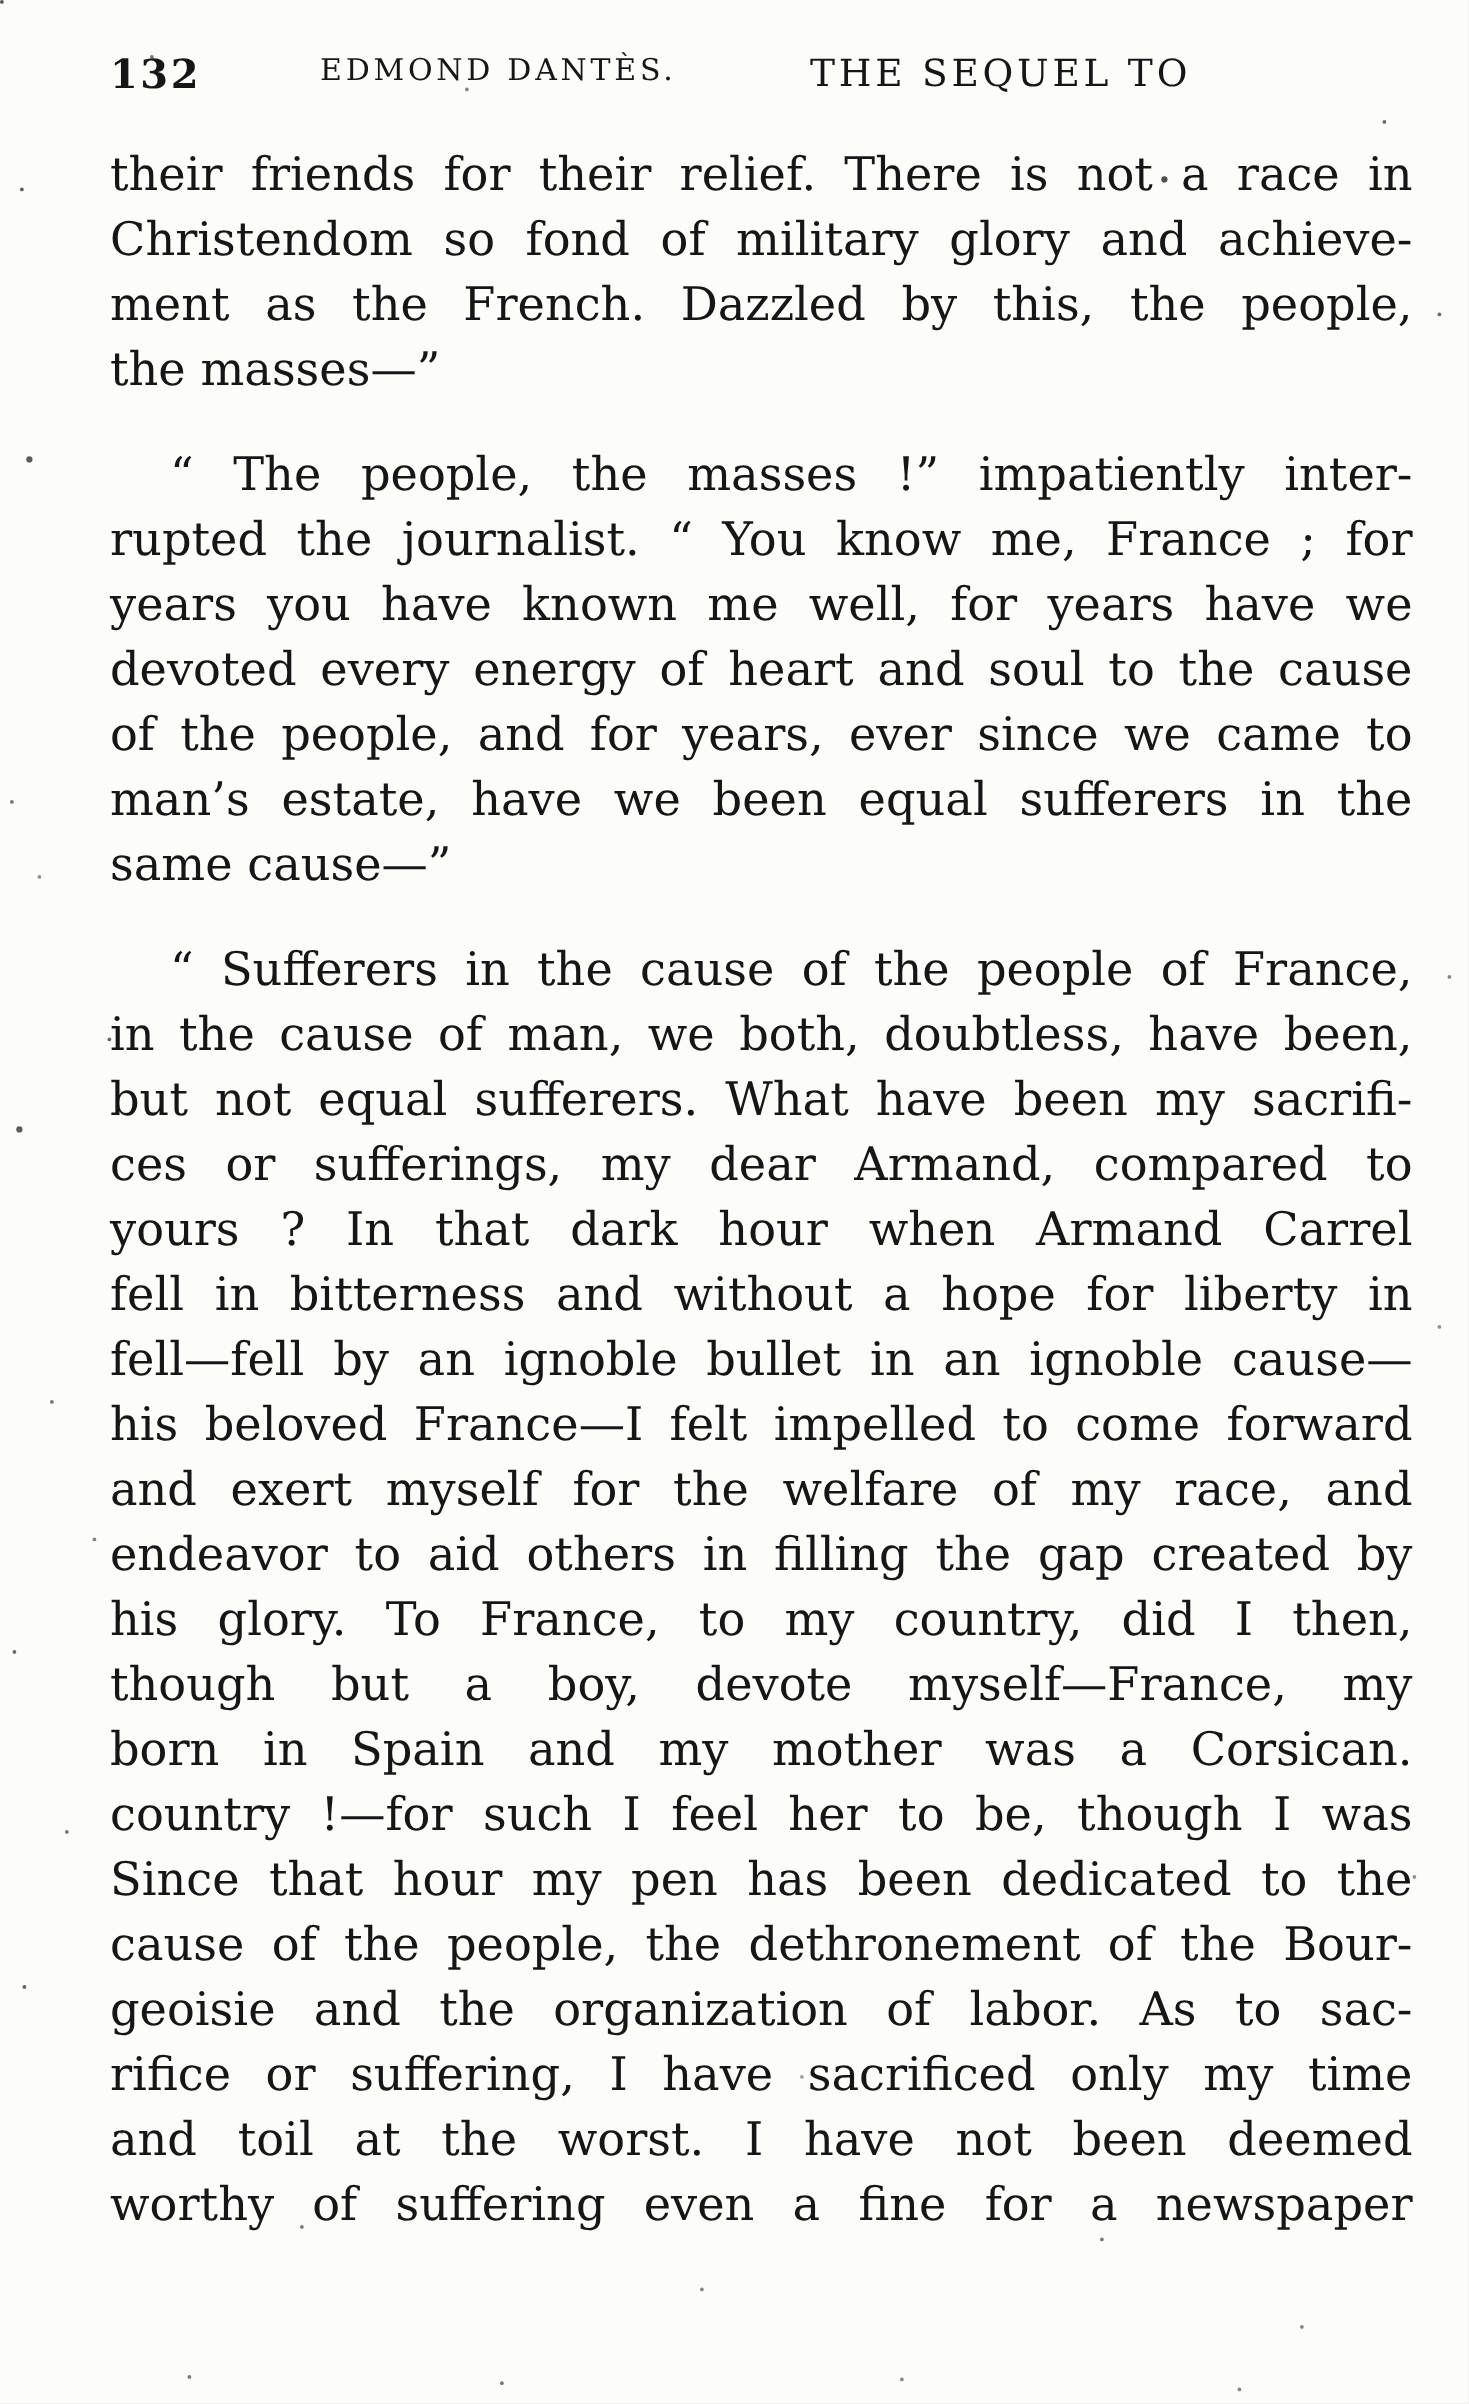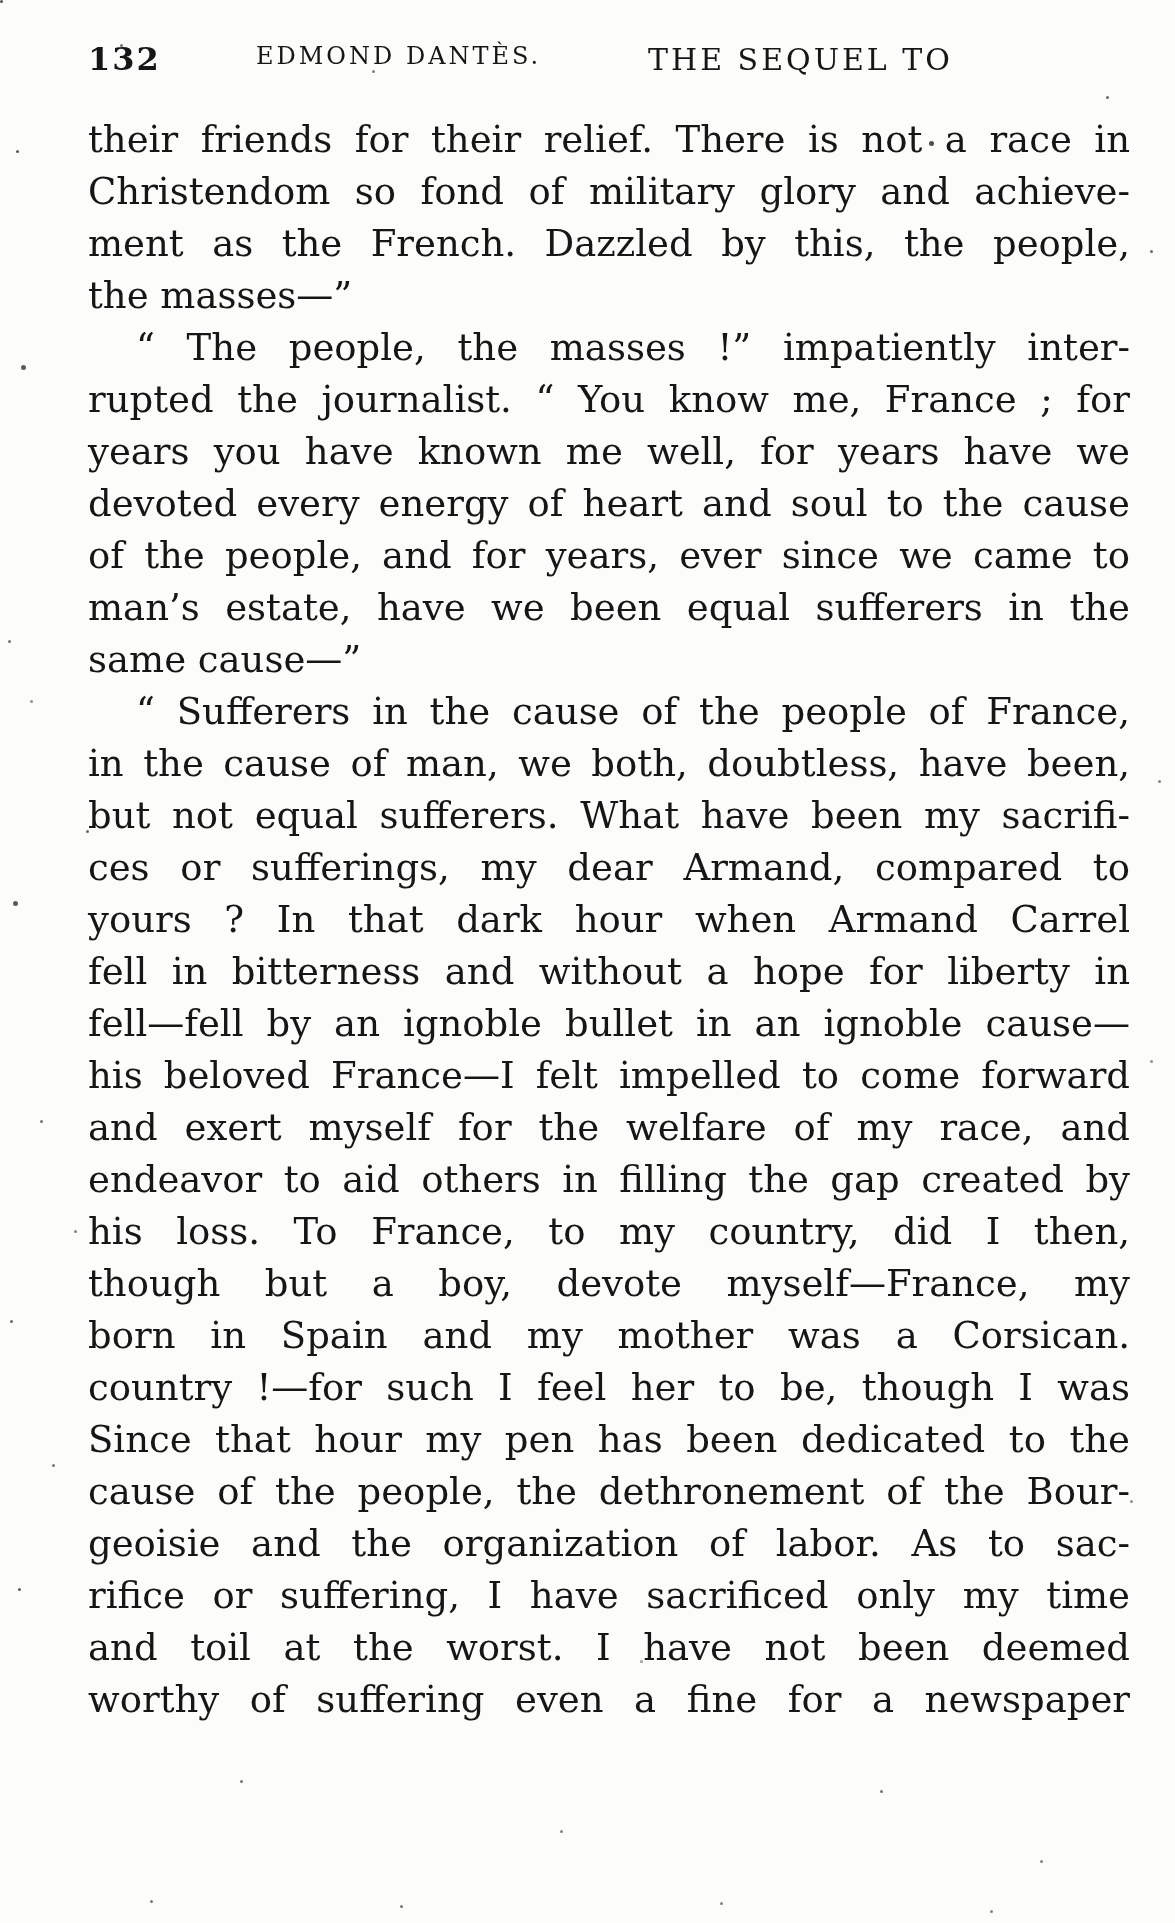--- a/index.html
+++ b/index.html
@@ -31,21 +31,21 @@
     position:absolute;top:114px;left:88px;width:1042px;
     font-size:37px;line-height:52px;
   }
   .paragraph{margin:0;}
   .line{
     text-align:justify;
     text-align-last:justify;
     min-height:52px;
   }
   .line.last{text-align-last:left;}
-  .line.indent{text-indent:48px;}
+  .line.indent{text-indent:48px;margin-top:32px;}
   
   .specks{position:absolute;top:0;left:0;width:2px;height:2px;pointer-events:none;}
   .specks::before{
     content:"";position:absolute;width:3px;height:3px;border-radius:50%;
     background:#2a2a2a;
     box-shadow:
       16px 150px 0 0 #333, 930px 142px 0 1px #222, 1106px 96px 0 0 #444,
       120px 44px 0 0 #555, 372px 70px 0 0 #666, 1150px 250px 0 0 #444,
       22px 366px 0 1px #333, 8px 640px 0 0 #555, 30px 700px 0 0 #777,
       86px 830px 0 0 #444, 14px 902px 0 1px #333, 40px 1120px 0 0 #555,
@@ -90,21 +90,21 @@
         <div class="line indent">“ Sufferers in the cause of the people of France,</div>
         <div class="line">in the cause of man, we both, doubtless, have been,</div>
         <div class="line">but not equal sufferers. What have been my sacrifi-</div>
         <div class="line">ces or sufferings, my dear Armand, compared to</div>
         <div class="line">yours ? In that dark hour when Armand Carrel</div>
         <div class="line">fell in bitterness and without a hope for liberty in</div>
         <div class="line">fell—fell by an ignoble bullet in an ignoble cause—</div>
         <div class="line">his beloved France—I felt impelled to come forward</div>
         <div class="line">and exert myself for the welfare of my race, and</div>
         <div class="line">endeavor to aid others in filling the gap created by</div>
-        <div class="line">his loss. To France, to my country, did I then,</div>
+        <div class="line">his glory. To France, to my country, did I then,</div>
         <div class="line">though but a boy, devote myself—France, my</div>
         <div class="line">born in Spain and my mother was a Corsican.</div>
         <div class="line">country !—for such I feel her to be, though I was</div>
         <div class="line">Since that hour my pen has been dedicated to the</div>
         <div class="line">cause of the people, the dethronement of the Bour-</div>
         <div class="line">geoisie and the organization of labor. As to sac-</div>
         <div class="line">rifice or suffering, I have sacrificed only my time</div>
         <div class="line">and toil at the worst. I have not been deemed</div>
         <div class="line">worthy of suffering even a fine for a newspaper</div>
       </div>

